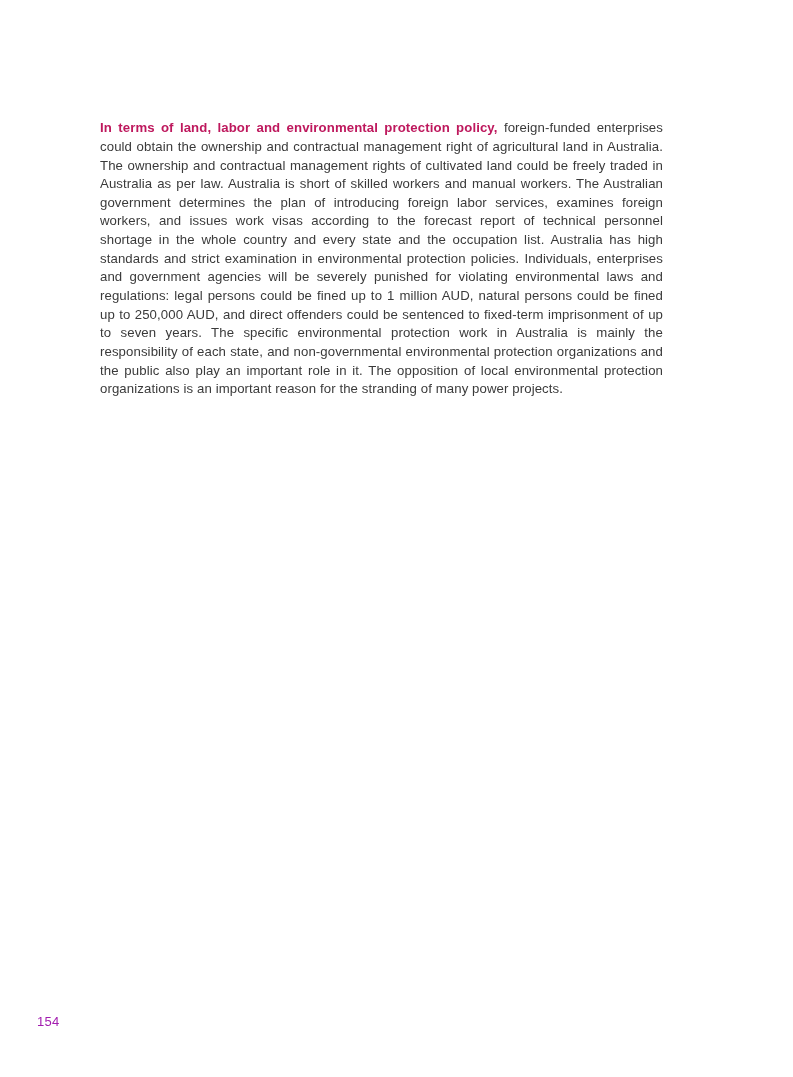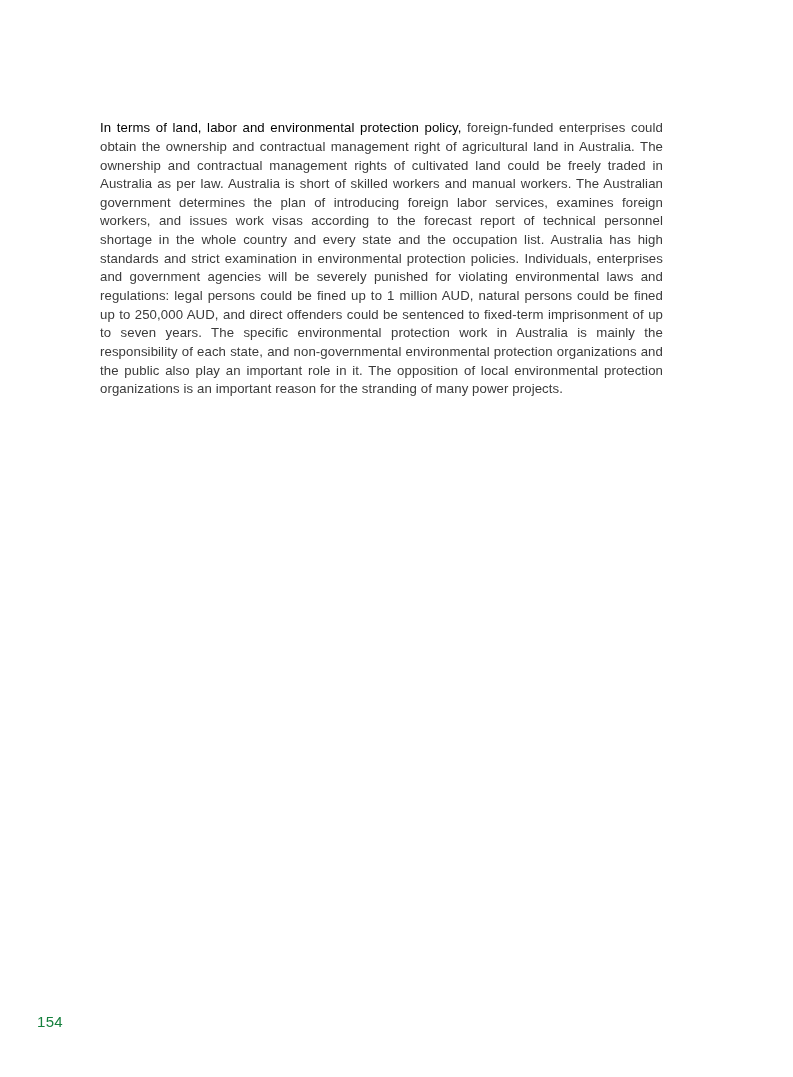--- a/index.html
+++ b/index.html
@@ -24,34 +24,34 @@
     left: 100px;
     top: 106px;
     width: 563px;
     font-size: 13.2px;
     line-height: 18.65px;
     color: #3a3a3a;
     text-align: justify;
     letter-spacing: 0.1px;
   }
   .lead-bold {
-    font-weight: 400;
-    color: #000000;
+    font-weight: 700;
+    color: #be185d;
   }
   .body-text {
     font-weight: 400;
     margin-top: 48px;
   }
   .page-number {
     position: absolute;
     left: 37px;
     top: 1014px;
-    font-size: 15px;
+    font-size: 13px;
     line-height: 16px;
-    color: #15803d;
+    color: #a21caf;
     font-weight: 500;
     letter-spacing: 0.3px;
   }
 </style>
 </head>
 <body>
 
 <div class="page">
 
   <p class="body-paragraph"><span class="lead-bold">In terms of land, labor and environmental protection policy,</span><span class="body-text"> foreign-funded enterprises could obtain the ownership and contractual management right of agricultural land in Australia. The ownership and contractual management rights of cultivated land could be freely traded in Australia as per law. Australia is short of skilled workers and manual workers. The Australian government determines the plan of introducing foreign labor services, examines foreign workers, and issues work visas according to the forecast report of technical personnel shortage in the whole country and every state and the occupation list. Australia has high standards and strict examination in environmental protection policies. Individuals, enterprises and government agencies will be severely punished for violating environmental laws and regulations: legal persons could be fined up to 1 million AUD, natural persons could be fined up to 250,000 AUD, and direct offenders could be sentenced to fixed-term imprisonment of up to seven years. The specific environmental protection work in Australia is mainly the responsibility of each state, and non-governmental environmental protection organizations and the public also play an important role in it. The opposition of local environmental protection organizations is an important reason for the stranding of many power projects.</span></p>

